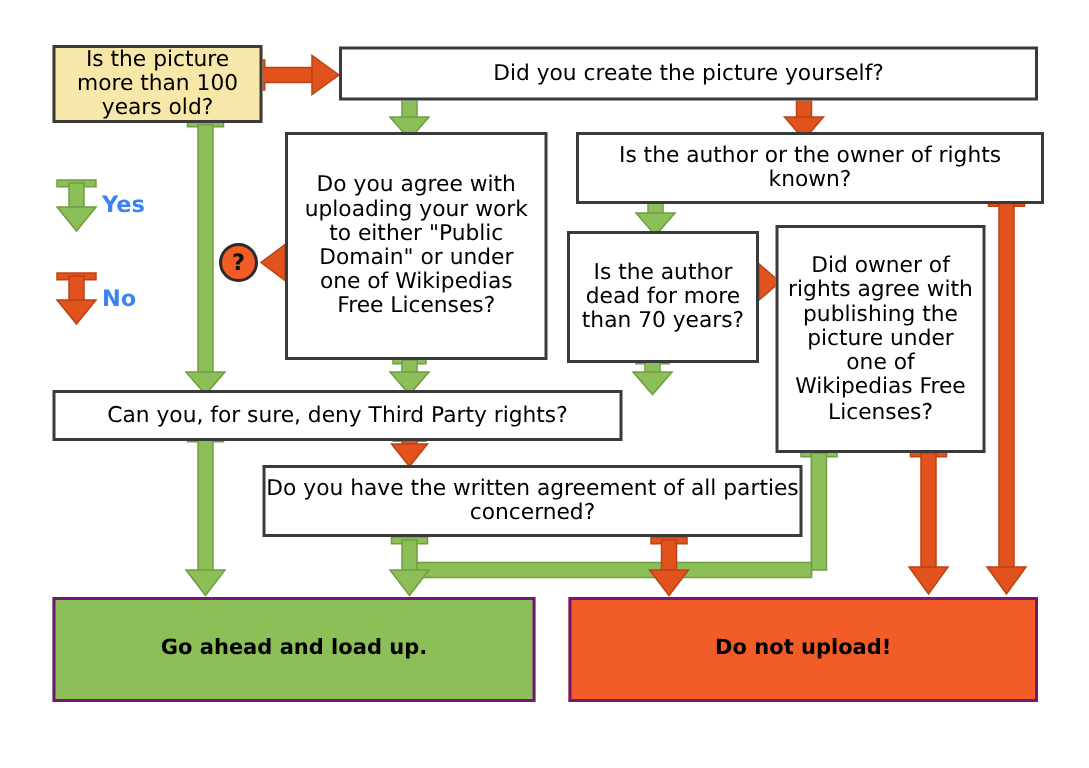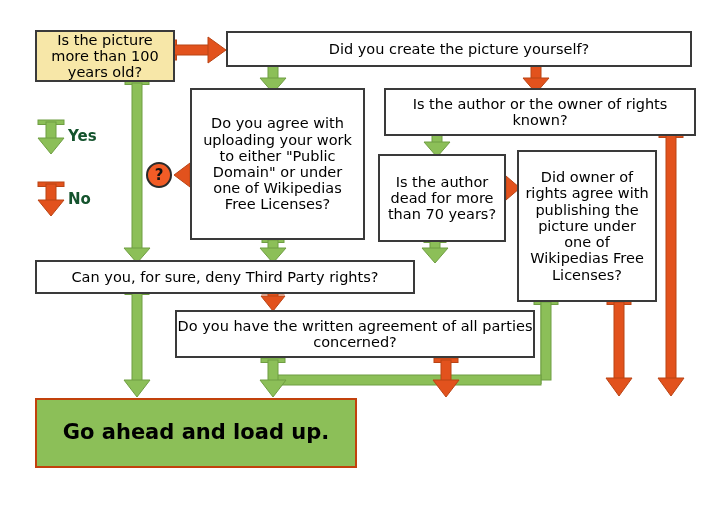--- a/index.html
+++ b/index.html
@@ -2,24 +2,24 @@
 <html><head>
 <meta charset="utf-8">
 <style>
   html,body{margin:0;padding:0;background:#ffffff;}
   body{font-family:"DejaVu Sans","Liberation Sans",sans-serif;}
   #canvas{position:relative;width:726px;height:512px;background:#ffffff;overflow:hidden;}
   .node{position:absolute;box-sizing:border-box;border:2px solid #3a3a3a;background:#ffffff;
         display:flex;align-items:center;justify-content:center;text-align:center;
         font-size:14.5px;line-height:1.12;color:#000;z-index:5;}
   .node.yellow{background:#f7e7a8;}
-  .node.result{border:2px solid #c2410c;font-weight:bold;font-size:21px;}
+  .node.result{border:2px solid #701a75;font-weight:bold;font-size:14px;}
   .node.green{background:#8cbf58;}
   .node.orange{background:#f25c26;}
-  .legend{position:absolute;font-weight:bold;font-size:15px;color:#14532d;z-index:6;}
+  .legend{position:absolute;font-weight:bold;font-size:15px;color:#3b82f6;z-index:6;}
   svg#wires{position:absolute;left:0;top:0;width:726px;height:512px;z-index:1;}
   .qbadge{position:absolute;width:26px;height:26px;border-radius:50%;
           background:#f25c26;border:2px solid #2b2b2b;box-sizing:border-box;
           display:flex;align-items:center;justify-content:center;
           font-weight:bold;font-size:15px;color:#111;z-index:7;}
 </style>
 </head>
 <body>
 
 <div id="canvas">
@@ -149,19 +149,20 @@
   <div class="node" style="left:378px;top:154px;width:128px;height:88px;padding:2px 4px;">Is the author dead for more than 70 years?</div>
 
   <div class="node" style="left:517px;top:150px;width:140px;height:152px;padding:0 6px;">Did owner of rights agree with publishing the picture under one of Wikipedias Free Licenses?</div>
 
   <div class="node" style="left:175px;top:310px;width:360px;height:48px;">Do you have the written agreement of all parties concerned?</div>
 
   <div class="node" style="left:35px;top:260px;width:380px;height:34px;">Can you, for sure, deny Third Party rights?</div>
 
   <div class="node result green" style="left:35px;top:398px;width:322px;height:70px;">Go ahead and load up.</div>
 
+  <div class="node result orange" style="left:379px;top:398px;width:313px;height:70px;">Do not upload!</div>
 
   <div class="qbadge" style="left:146px;top:162px;">?</div>
 
   <div class="legend" style="left:68px;top:127px;">Yes</div>
   <div class="legend" style="left:68px;top:190px;">No</div>
 
 </div>
 
 </body></html>

